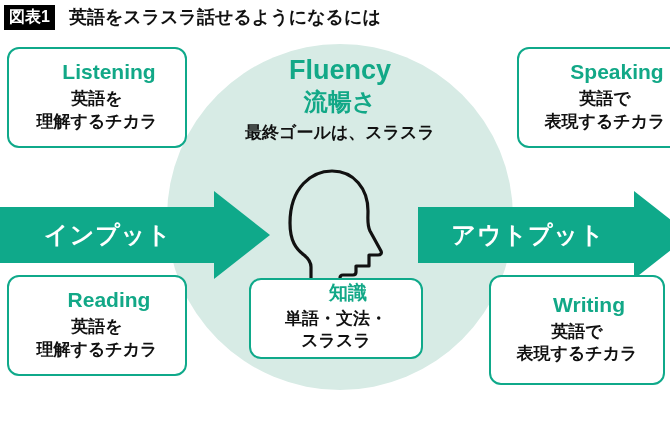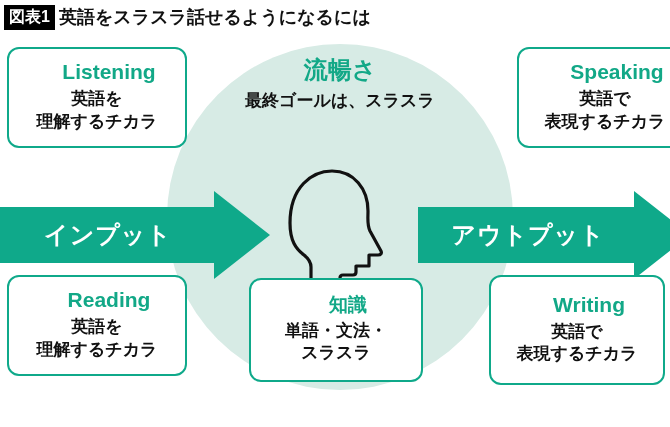--- a/index.html
+++ b/index.html
@@ -15,21 +15,21 @@
     background: #ffffff;
   }
 
   
   .title-bar {
     position: absolute;
     left: 4px; top: 4px;
     height: 26px;
     display: flex;
     align-items: center;
-    gap: 4px;
+    gap: 14px;
     white-space: nowrap;
   }
   .figure-badge {
     background: #000000;
     color: #ffffff;
     font-size: 16px;
     font-weight: 700;
     line-height: 1;
     padding: 4px 5px 5px 5px;
     letter-spacing: 0px;
@@ -110,21 +110,21 @@
     font-size: 17px;
     font-weight: 700;
     line-height: 1.30;
     white-space: nowrap;
   }
 
   .box-listening { left: 7px;   top: 47px;  width: 180px; height: 101px; }
   .box-speaking  { left: 517px; top: 47px;  width: 176px; height: 101px; }
   .box-reading   { left: 7px;   top: 275px; width: 180px; height: 101px; }
   .box-writing   { left: 489px; top: 275px; width: 176px; height: 110px; }
-  .box-knowledge { left: 249px; top: 278px; width: 174px; height: 104px; }
+  .box-knowledge { left: 249px; top: 278px; width: 174px; height: 81px; }
 
   
   .fluency-block {
     position: absolute;
     left: 167px; top: 55px;
     width: 346px;
     text-align: center;
   }
   .fluency-en {
     color: #12a887;
@@ -169,20 +169,21 @@
   </div>
 
   <div class="arrow arrow-right">
     <svg viewBox="0 0 272 88">
       <polygon points="0,16 216,16 216,0 272,44 216,88 216,72 0,72" fill="#0fa98a"></polygon>
     </svg>
     <span class="arrow-label">アウトプット</span>
   </div>
 
   <div class="fluency-block">
+    <div class="fluency-en">Fluency</div>
     <div class="fluency-jp">流暢さ</div>
     <div class="fluency-note">最終ゴールは、スラスラ</div>
   </div>
 
   <div class="head-figure">
     <svg viewBox="0 0 126 132" width="126" height="132">
       <path d="M22 60
                C22 24, 44 8, 64 8
                C86 8, 100 26, 100 48
                C100 57, 99 62, 102 68

